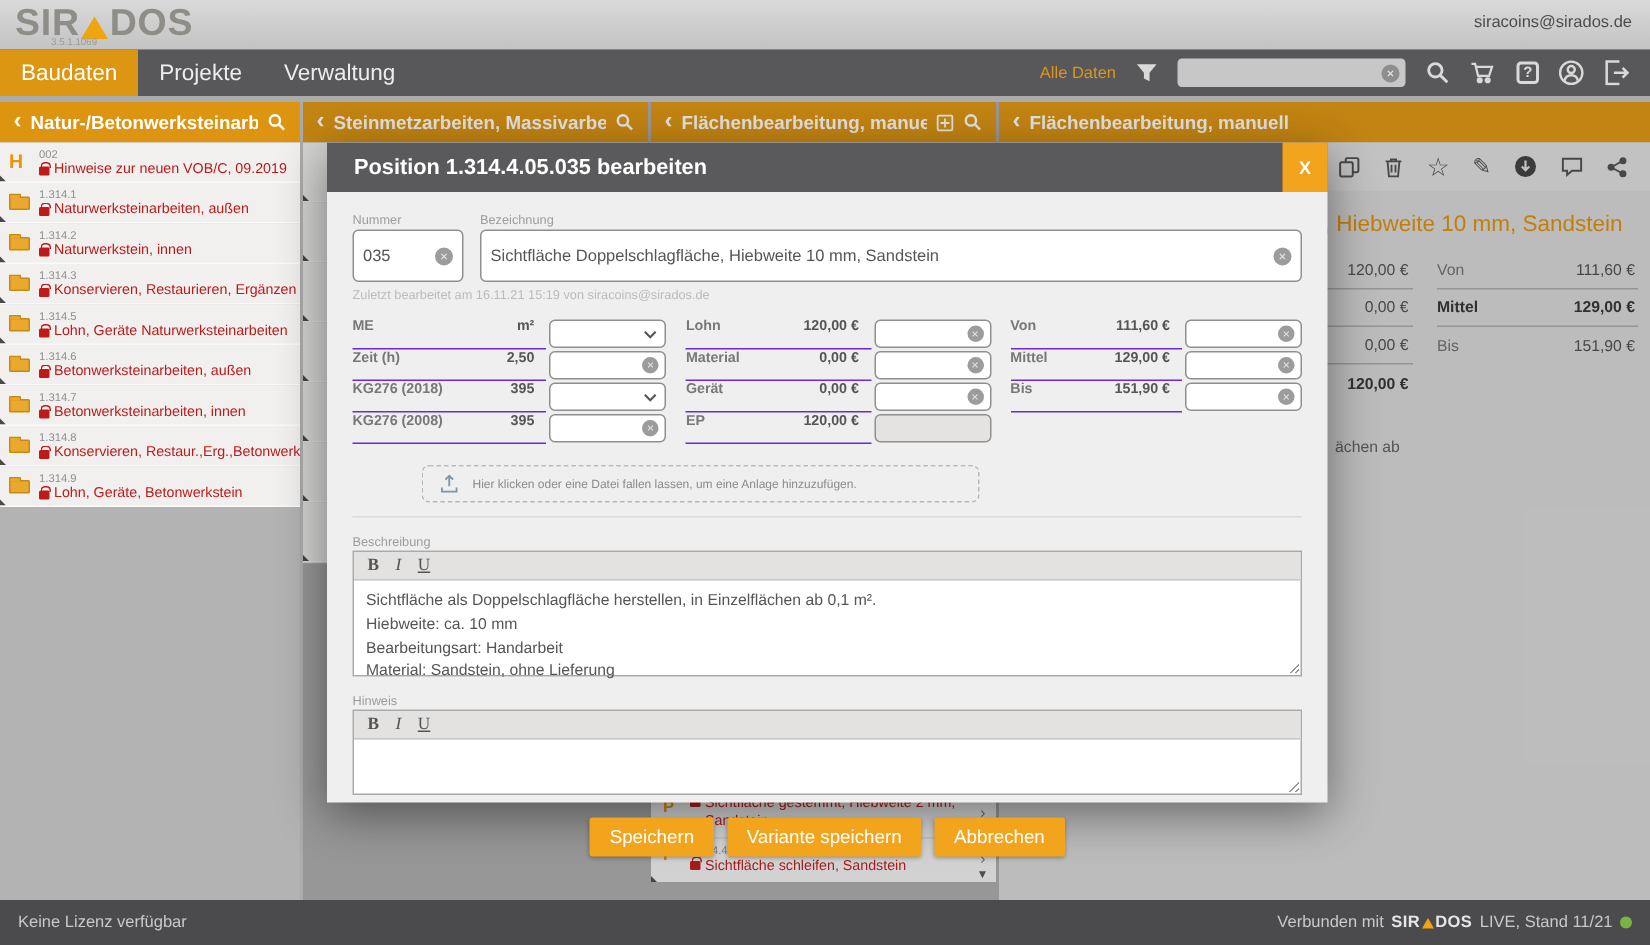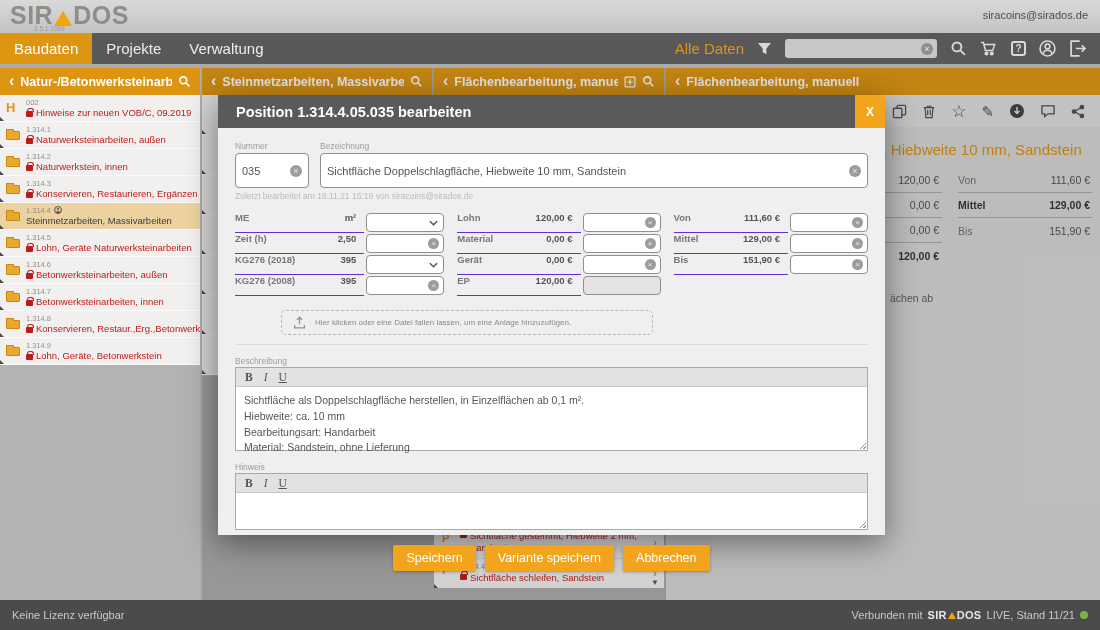--- a/index.html
+++ b/index.html
@@ -19,21 +19,21 @@
   .version { position:absolute; left:34px; top:25px; font-size:6.5px; color:#9A9A9A; }
   .user-email { position:absolute; right:12px; top:9px; font-size:11px; color:#4C4C4C; }
 
   
   .main-nav { position:absolute; top:33px; left:0; right:0; height:31px;
     background:#58585A; display:flex; align-items:stretch; }
   .nav-item { color:#EDEDED; font-size:15px; padding:0 14px; display:flex;
     align-items:center; cursor:default; }
   .nav-item.active { background:#DD9612; color:#FFF; }
   .nav-right { margin-left:auto; display:flex; align-items:center; gap:13px; padding-right:14px; }
-  .filter-label { color:#DD951B; font-size:15px;text-align:center; }
+  .filter-label { color:#DD951B; font-size:11px;text-align:center; }
   .nav-ic { color:#D9D9D9; }
   .search-box { width:152px; height:19px; background:#C7C7C7; border-radius:3px;
     display:flex; align-items:center; padding:0 4px 0 7px; }
   .search-box input { flex:1; border:none; background:transparent; outline:none;
     font-size:11px; color:#444; min-width:0; font-family:inherit; }
   .clear-circle { width:12px; height:12px; border-radius:50%; background:#8E8E8E;
     color:#E9E9E9; font-size:9px; line-height:12px; text-align:center; flex:none; }
   .icon-help { width:15px; height:15px; border:2px solid #D9D9D9; border-radius:3px;
     color:#D9D9D9; font-size:10px; font-weight:bold; display:flex; align-items:center;
     justify-content:center; }
@@ -332,30 +332,20 @@
       </div>
   </div>
   <div class="s-item">
     <span class="folder"></span>
     <div class="s-num">1.314.3</div>
     <div class="s-title">
         <span class="lock"></span>
         <span>Konservieren, Restaurieren, Ergänzen</span>
       </div>
   </div>
-  <div class="s-item selected">
-    <span class="folder"></span>
-    <div class="s-num">
-        <span>1.314.4</span>
-        <span class="user-badge"></span>
-      </div>
-    <div class="s-title">
-        <span>Steinmetzarbeiten, Massivarbeiten</span>
-      </div>
-  </div>
   <div class="s-item">
     <span class="folder"></span>
     <div class="s-num">1.314.5</div>
     <div class="s-title">
         <span class="lock"></span>
         <span>Lohn, Geräte Naturwerksteinarbeiten</span>
       </div>
   </div>
   <div class="s-item">
     <span class="folder"></span>

